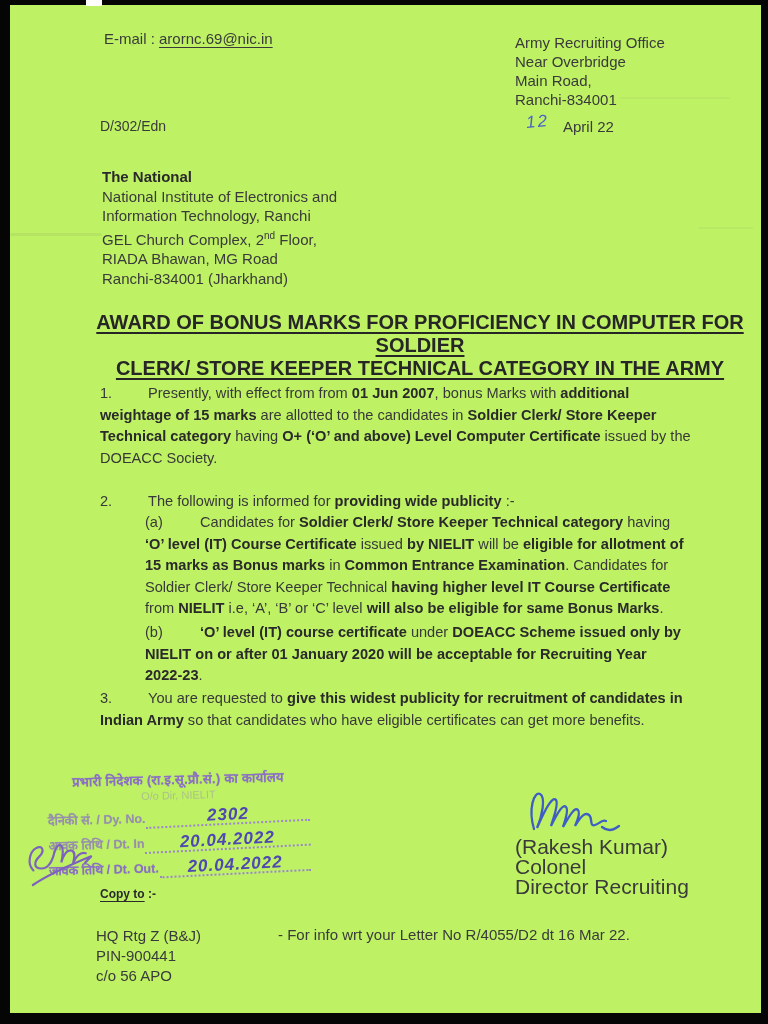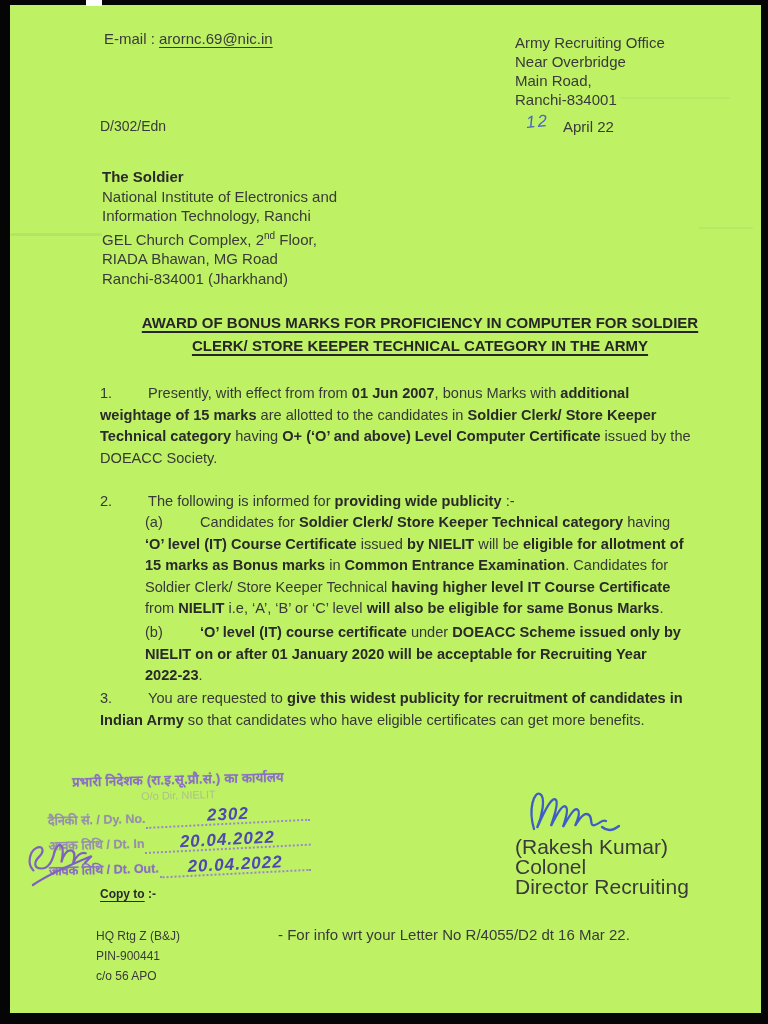--- a/index.html
+++ b/index.html
@@ -22,21 +22,21 @@
   #ref-row-left{left:90px;top:113px;font-size:14px;}
   #hand-day{left:516px;top:107px;color:#4a63c8;font-size:17px;font-style:italic;letter-spacing:2px;transform:rotate(-5deg);}
   #letter-date{left:553px;top:113px;font-size:15px;}
 
   
   #addressee{left:92px;top:162px;font-size:15px;line-height:19.5px;}
   #addressee sup{font-size:10px;}
 
   
   #subject{left:80px;top:306px;width:660px;text-align:center;font-weight:700;color:#262626;
-           font-size:15px;line-height:23px;}
+           font-size:20px;line-height:23px;}
   #subject .u{text-decoration-thickness:1.5px;}
 
   
   .para{font-size:14.6px;line-height:21.5px;color:#383838;}
   .pnum{display:inline-block;min-width:48px;}
   .sub .pnum{min-width:55px;}
   #p1{left:90px;top:378px;width:660px;}
   #p2{left:90px;top:476px;width:660px;margin-top:10px;}
   #pa{left:135px;top:507px;width:615px;}
   #pb{left:135px;top:617px;width:615px;}
@@ -55,21 +55,21 @@
                 color:#4f47b2;font-size:17px;font-style:italic;font-weight:600;
                 letter-spacing:1px;line-height:15px;padding-bottom:1px;transform:rotate(-1.5deg);}
   #shudh-scribble{left:14px;top:830px;transform:rotate(-14deg);}
 
   
   #sig-squiggle{left:512px;top:778px;}
   #sig-block{left:505px;top:832px;font-size:21px;line-height:20px;}
 
   
   #copy-to{left:90px;top:882px;font-size:12px;font-weight:700;color:#2a2a2a;}
-  #footer-left{left:86px;top:921px;font-size:12px;line-height:20px;}
+  #footer-left{left:86px;top:921px;font-size:15px;line-height:20px;}
   #footer-note{left:268px;top:921px;font-size:15px;}
 
   .artifact{position:absolute;background:rgba(110,110,110,.10);border-radius:2px;}
 </style>
 </head>
 <body>
 
 <div class="page">
 
   <div class="artifact" style="left:0;top:228px;width:92px;height:3px;"></div>
@@ -86,21 +86,21 @@
     <div>Near Overbridge</div>
     <div>Main Road,</div>
     <div>Ranchi-834001</div>
   </div>
 
   <div class="abs" id="ref-row-left">D/302/Edn</div>
   <div class="abs" id="hand-day">12</div>
   <div class="abs" id="letter-date">April 22</div>
 
   <div class="abs" id="addressee">
-    <div class="bold">The Soldier</div>
+    <div class="bold">The National</div>
     <div>National Institute of Electronics and</div>
     <div>Information Technology, Ranchi</div>
     <div><span>GEL Church Complex, 2</span><sup>nd</sup><span> Floor,</span></div>
     <div>RIADA Bhawan, MG Road</div>
     <div>Ranchi-834001 (Jharkhand)</div>
   </div>
 
   <div class="abs" id="subject">
     <div><span class="u">AWARD OF BONUS MARKS FOR PROFICIENCY IN COMPUTER FOR SOLDIER</span></div>
     <div><span class="u">CLERK/ STORE KEEPER TECHNICAL CATEGORY IN THE ARMY</span></div>

